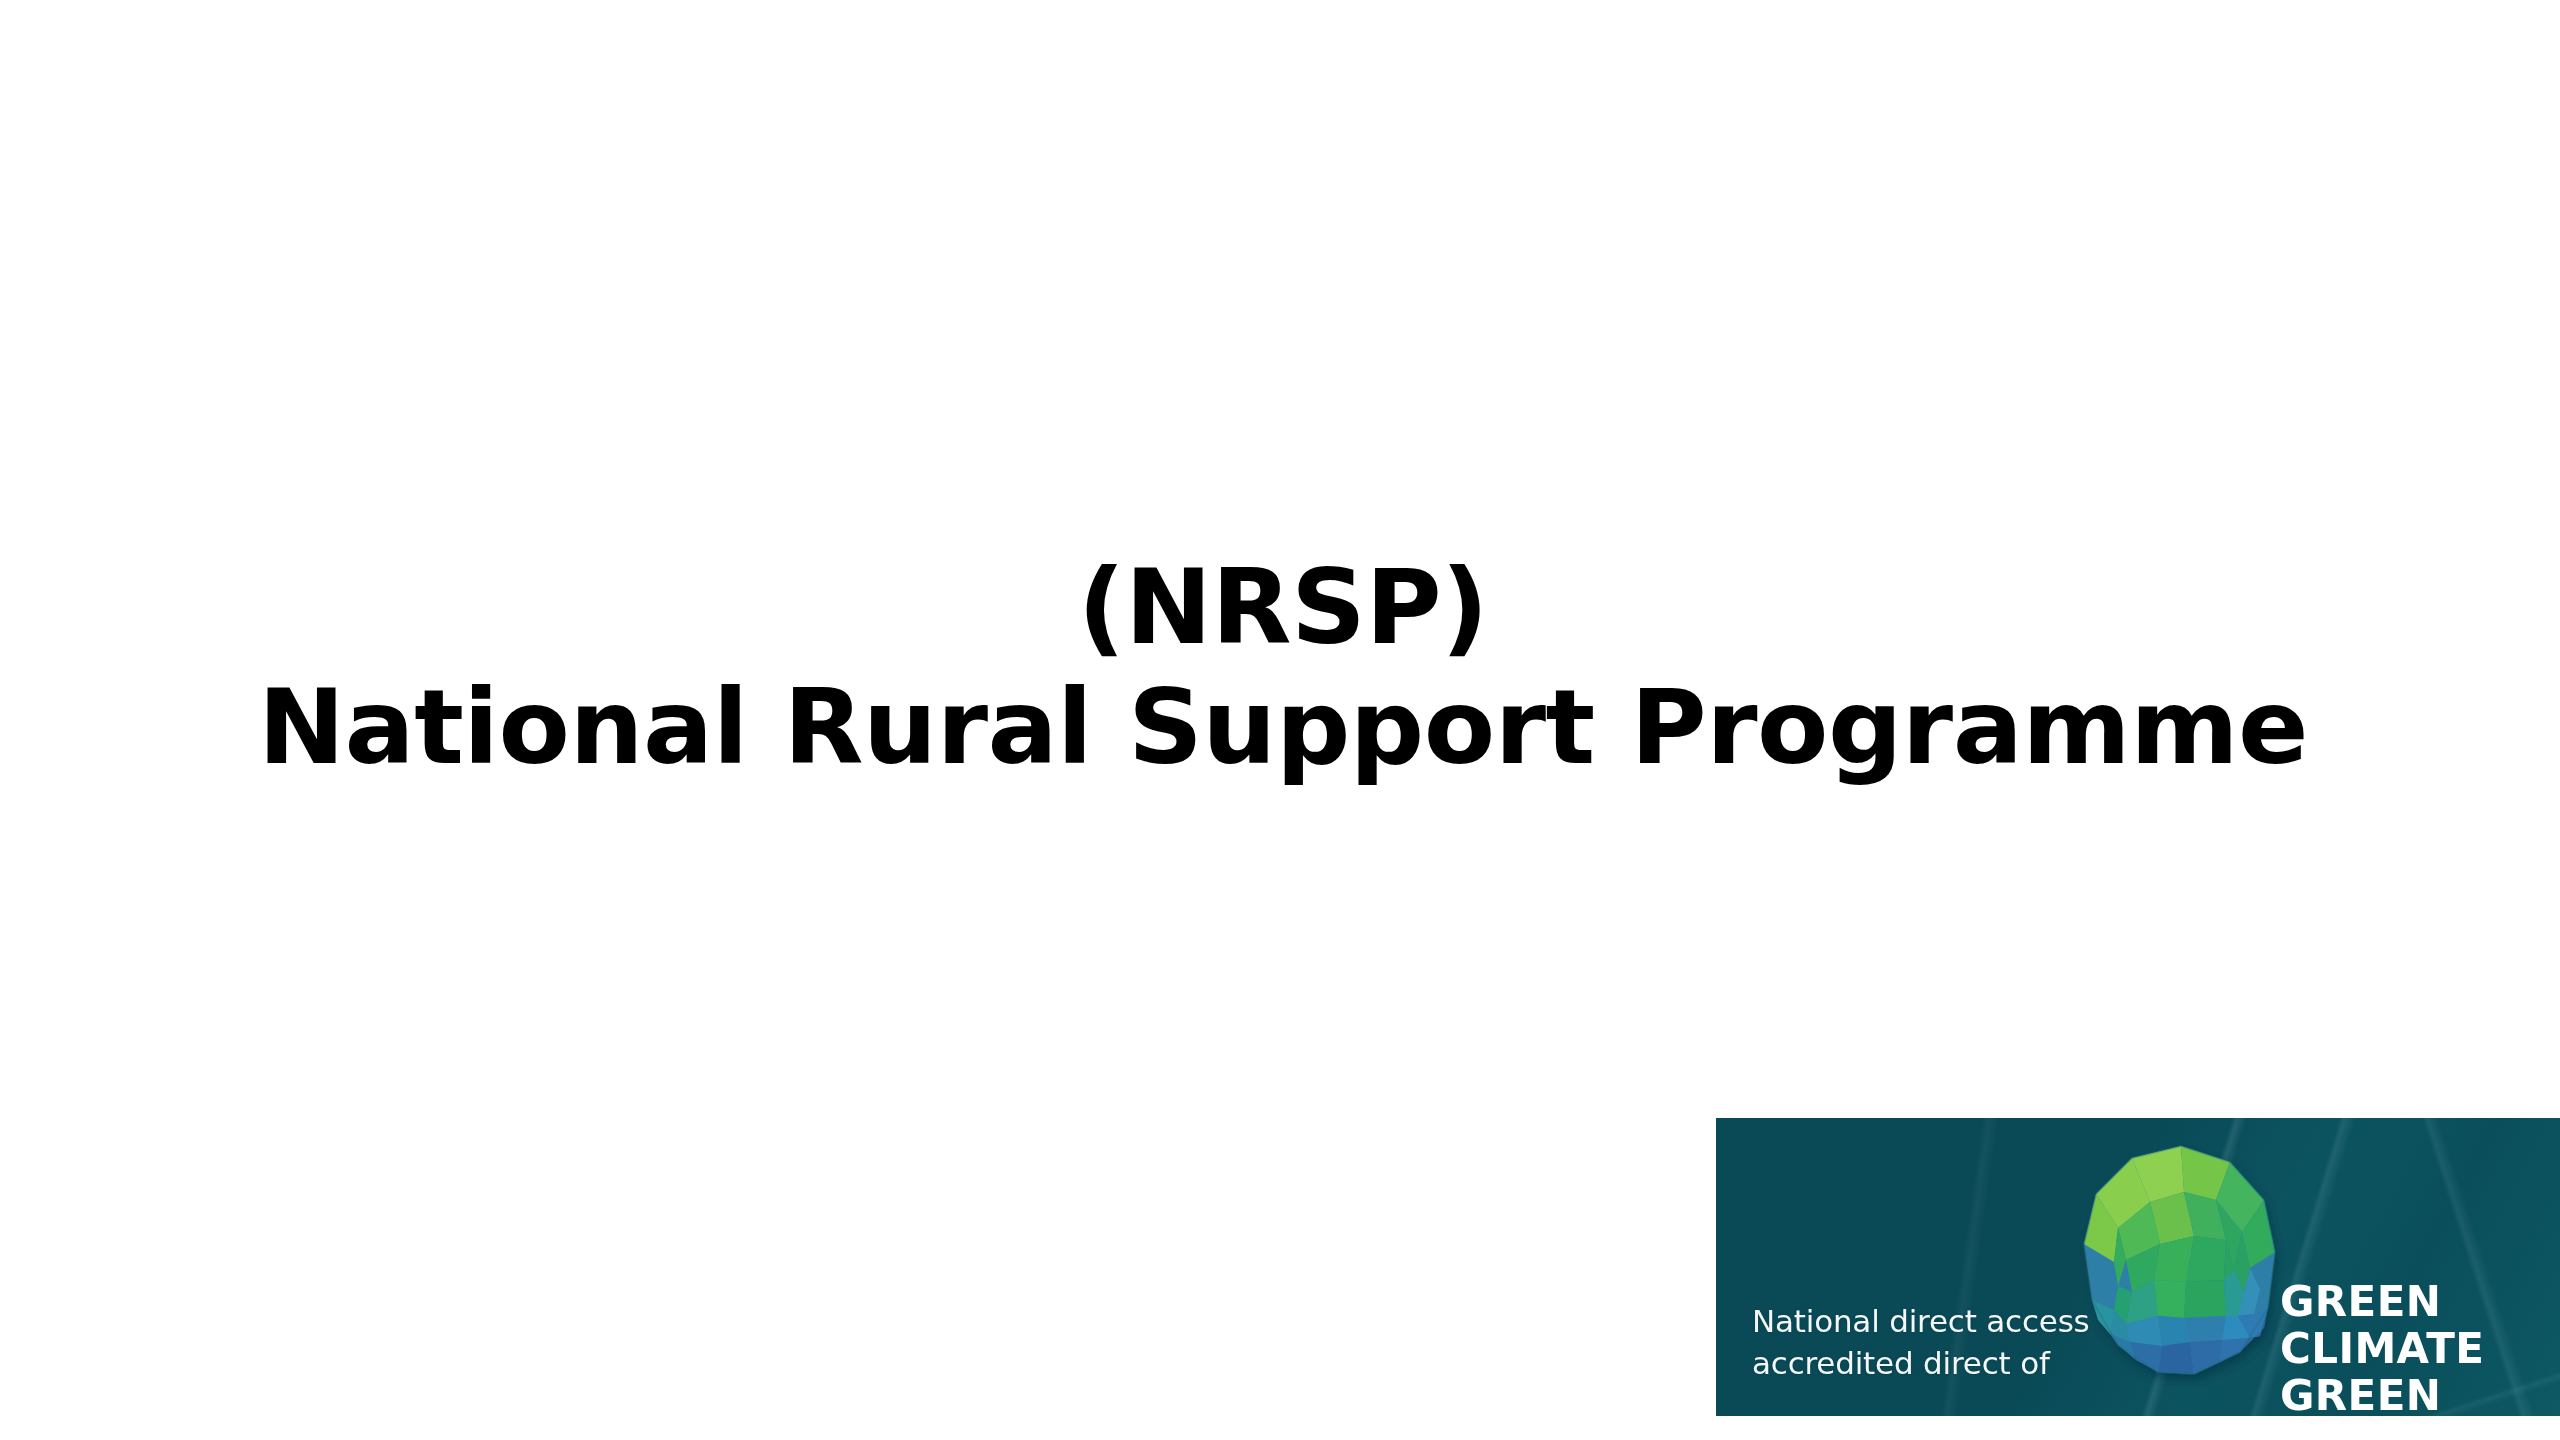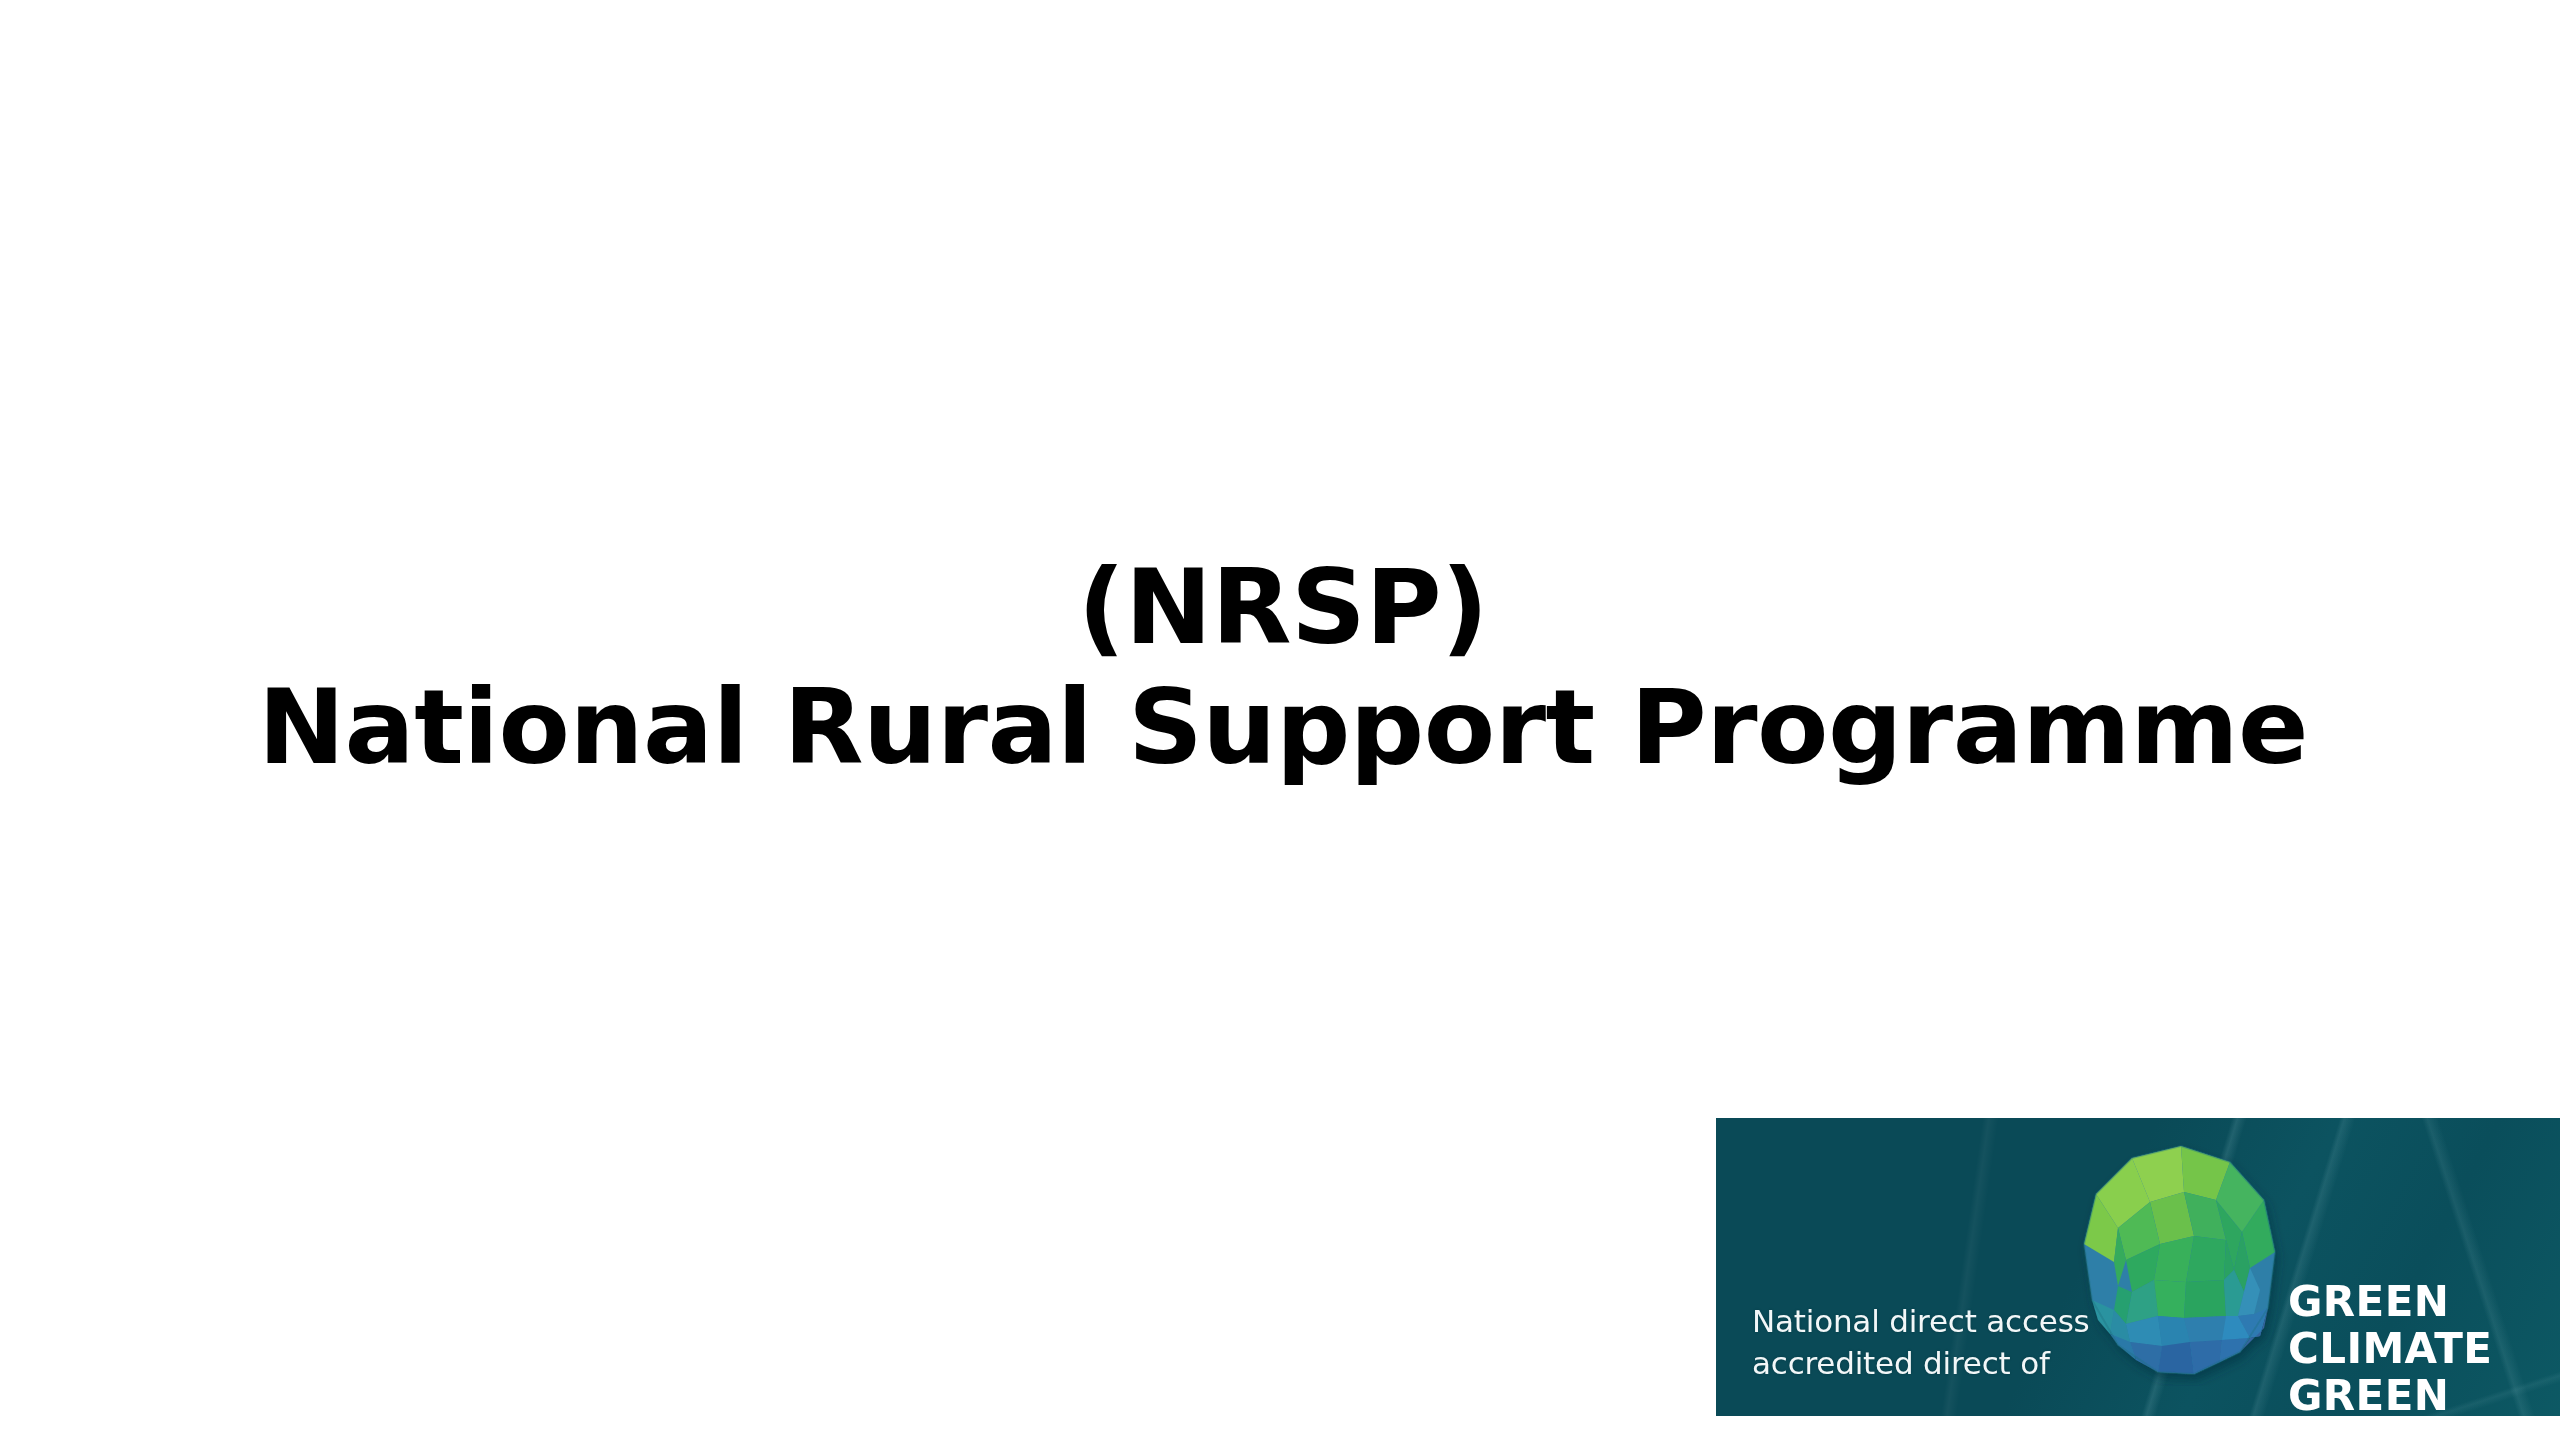--- a/index.html
+++ b/index.html
@@ -107,21 +107,21 @@
     position: absolute;
     left: 564px;
     top: 160px;
     font-family: "DejaVu Sans", "Liberation Sans", sans-serif;
     font-weight: bold;
     font-size: 42px;
     line-height: 1.12;
     color: #ffffff;
     letter-spacing: 0.4px;
   }
-  #gcf-wordmark span { display: block; white-space: nowrap; margin-left: 8px; }
+  #gcf-wordmark span { display: block; white-space: nowrap; }
 </style>
 </head>
 <body>
 
 <div id="slide">
 
   <div id="title-block">
     <span id="title-line-2">(NRSP)</span>
     <span id="title-line-1">National Rural Support Programme</span>
   </div>

